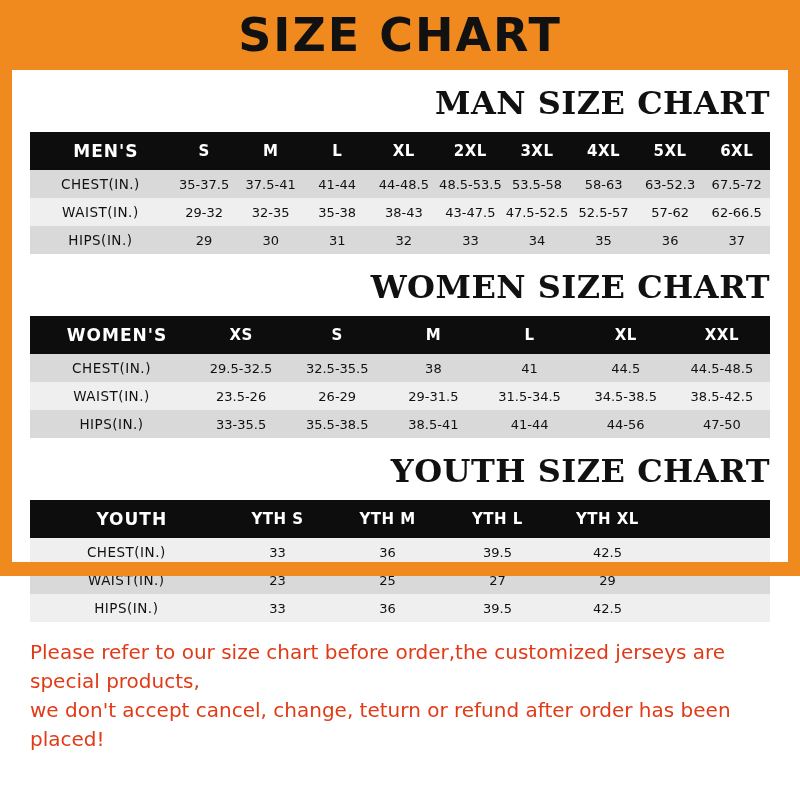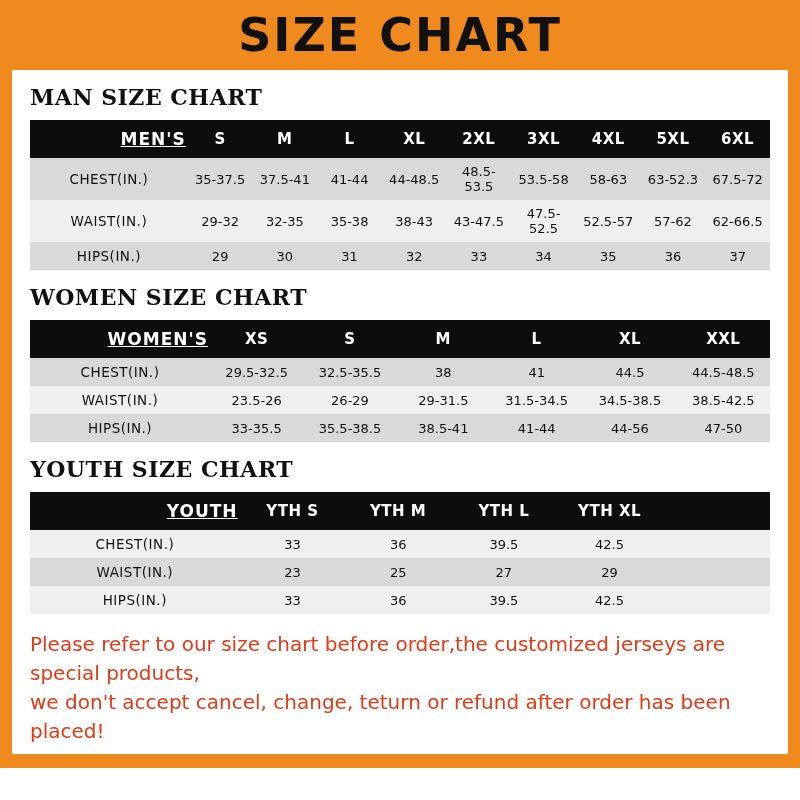--- a/index.html
+++ b/index.html
@@ -9,21 +9,21 @@
   body {
     width: 800px;
     height: 800px;
     background: #ffffff;
     font-family: "DejaVu Sans", sans-serif;
     overflow: hidden;
   }
   .page {
     position: relative;
     width: 800px;
-    height: 768px;
+    height: 576px;
     background: #ffffff;
     box-sizing: border-box;
     border-left: 12px solid #f08a1e;
     border-right: 12px solid #f08a1e;
   }
   .header-band {
     background: #f08a1e;
     height: 70px;
     display: flex;
     align-items: center;
@@ -35,24 +35,24 @@
     font-weight: bold;
     font-size: 46px;
     letter-spacing: 2px;
     color: #111111;
     line-height: 1;
   }
   .section {
     padding: 0 18px;
   }
   .section-title {
-    text-align: left;
+    text-align: right;
     font-family: "DejaVu Serif", serif;
     font-weight: bold;
-    font-size: 22px;
+    font-size: 32px;
     letter-spacing: 0.5px;
     color: #111111;
     margin: 14px 0 10px 0;
   }
   table.size-table {
     width: 100%;
     border-collapse: collapse;
     table-layout: fixed;
   }
   table.size-table th,
@@ -65,25 +65,24 @@
   }
   table.size-table thead th {
     background: #0d0d0d;
     color: #ffffff;
     font-size: 15px;
     font-weight: bold;
     padding: 9px 2px;
     letter-spacing: 0.5px;
   }
   table.size-table thead th.rowlabel {
-    text-align: right;
-    padding-left: 30px;
+    text-align: center;
+    padding-left: 13px;
     font-size: 17px;
     letter-spacing: 1px;
-    text-decoration: underline;
   }
   table.size-table tbody tr.odd td {
     background: #d9d9d9;
   }
   table.size-table tbody tr.even td {
     background: #efefef;
   }
   table.size-table tbody td.rowlabel {
     font-weight: normal;
     font-size: 13.5px;

